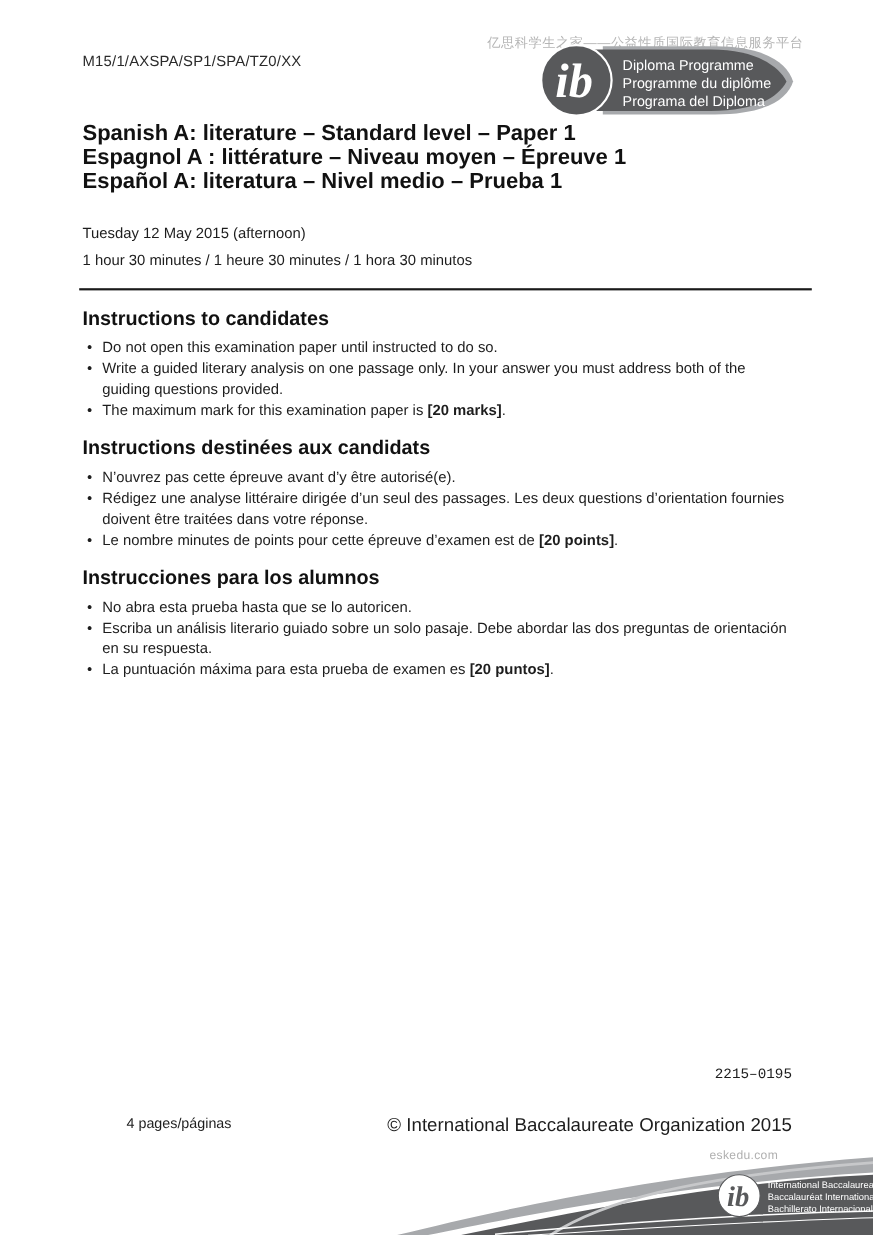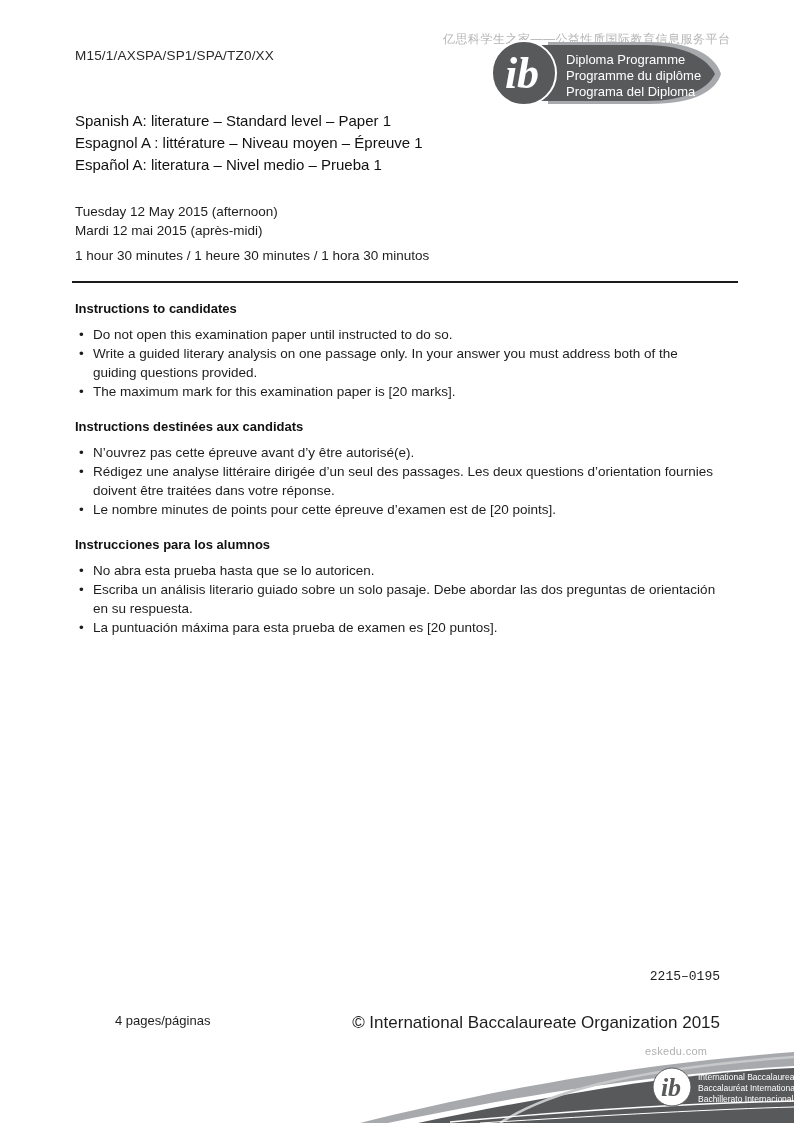--- a/index.html
+++ b/index.html
@@ -8,31 +8,31 @@
     background:#ffffff;color:#1d1d1d;
     font-family:"Liberation Sans","DejaVu Sans",sans-serif;
   }
   .abs{position:absolute;}
   
   .exam-code{left:75px;top:48px;font-size:13.5px;color:#2a2a2a;letter-spacing:.2px;}
   .watermark-top{left:443px;top:31px;font-size:12px;color:#b5b5b5;white-space:nowrap;letter-spacing:.5px;}
   .watermark-bottom{left:645px;top:1045px;font-size:11px;color:#b0b0b0;letter-spacing:.3px;}
   
   .content{left:75px;top:110px;width:646px;}
-  .title-block div{font-size:15px;font-weight:normal;line-height:22px;color:#111;}
+  .title-block div{font-size:20px;font-weight:bold;line-height:22px;color:#111;}
   .date-block{margin-top:26px;}
   .date-block div{font-size:13.5px;line-height:19px;}
   .duration{margin-top:6px;font-size:13.5px;line-height:19px;}
   .rule{margin:16px 0 0 -3px;width:666px;border-top:2px solid #1a1a1a;height:0;}
-  .section-heading{margin-top:16px;font-size:13px;font-weight:bold;line-height:19px;color:#111;}
+  .section-heading{margin-top:16px;font-size:18px;font-weight:bold;line-height:19px;color:#111;}
   ul.bullets{list-style:none;margin:7px 0 0 0;padding:0;}
   ul.bullets li{display:flex;font-size:13.5px;line-height:19px;}
   ul.bullets .dot{flex:0 0 18px;padding-left:4px;box-sizing:border-box;}
   ul.bullets .txt{flex:1;}
-  .b{font-weight:normal;}
+  .b{font-weight:bold;}
   
   .footer-code{right:74px;top:969px;font-size:13px;text-align:left;font-family:Liberation Mono, monospace;}
   .footer-pages{left:115px;top:1013px;font-size:13px;}
   .footer-copy{right:74px;top:1013px;font-size:17px;text-align:right;}
   svg text{font-family:"Liberation Sans","DejaVu Sans",sans-serif;}
   .monogram{font-family:"Liberation Serif","DejaVu Serif",serif;font-style:italic;font-weight:bold;}
 </style>
 </head>
 <body>
 
@@ -55,21 +55,20 @@
 <div class="abs content">
 
   <div class="title-block">
     <div>Spanish A: literature – Standard level – Paper 1</div>
     <div>Espagnol A : littérature – Niveau moyen – Épreuve 1</div>
     <div>Español A: literatura – Nivel medio – Prueba 1</div>
   </div>
 
   <div class="date-block">
     <div>Tuesday 12 May 2015 (afternoon)</div>
-    <div>Mardi 12 mai 2015 (après-midi)</div>
   </div>
 
   <div class="duration">1 hour 30 minutes / 1 heure 30 minutes / 1 hora 30 minutos</div>
 
   <div class="rule"></div>
 
   <div class="section-heading">Instructions to candidates</div>
   <ul class="bullets">
     <li>
         <span class="dot">•</span>

